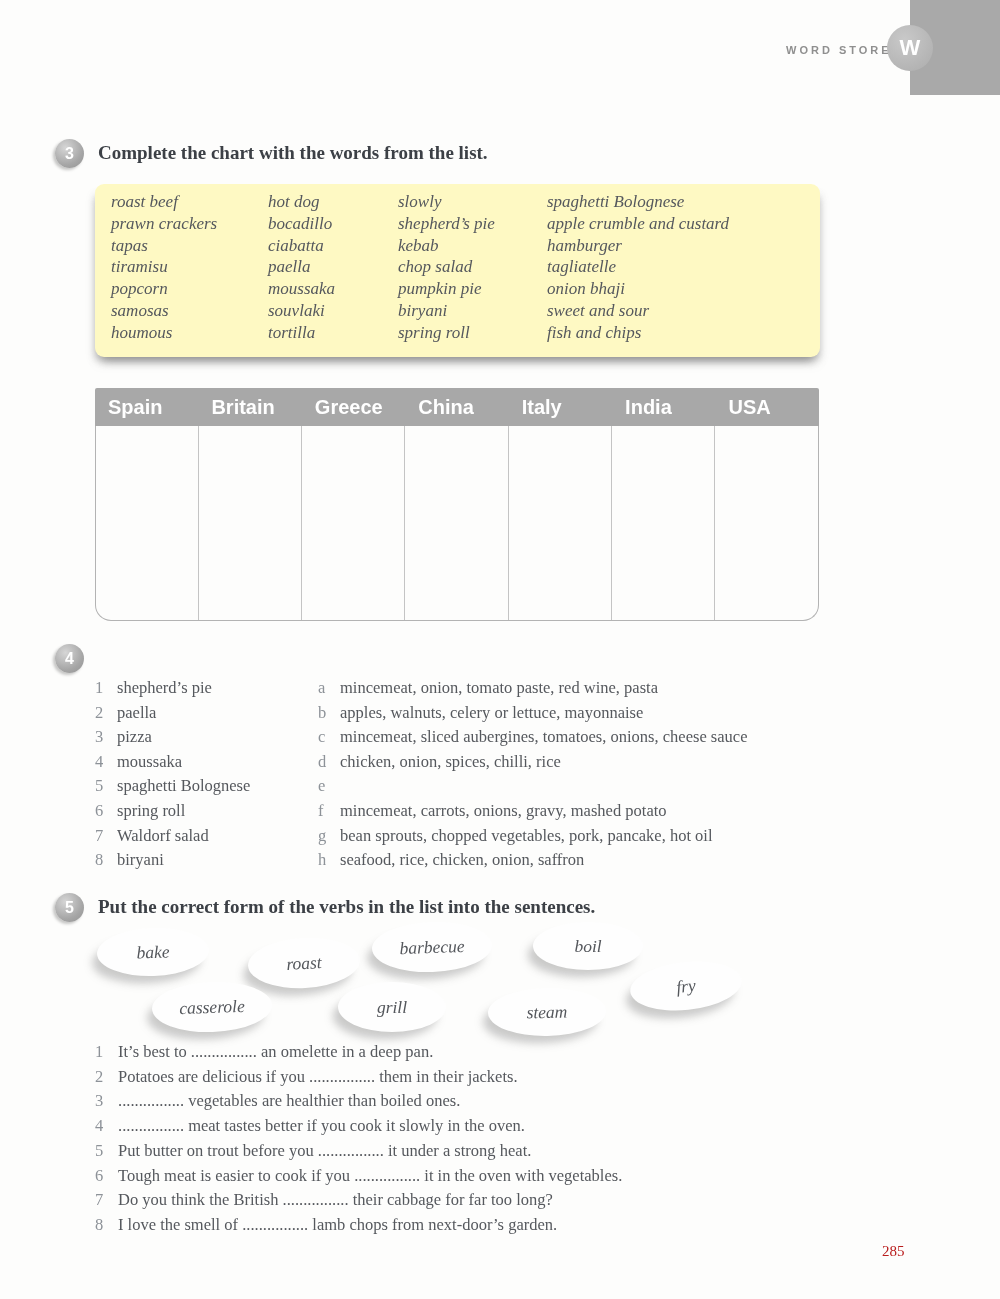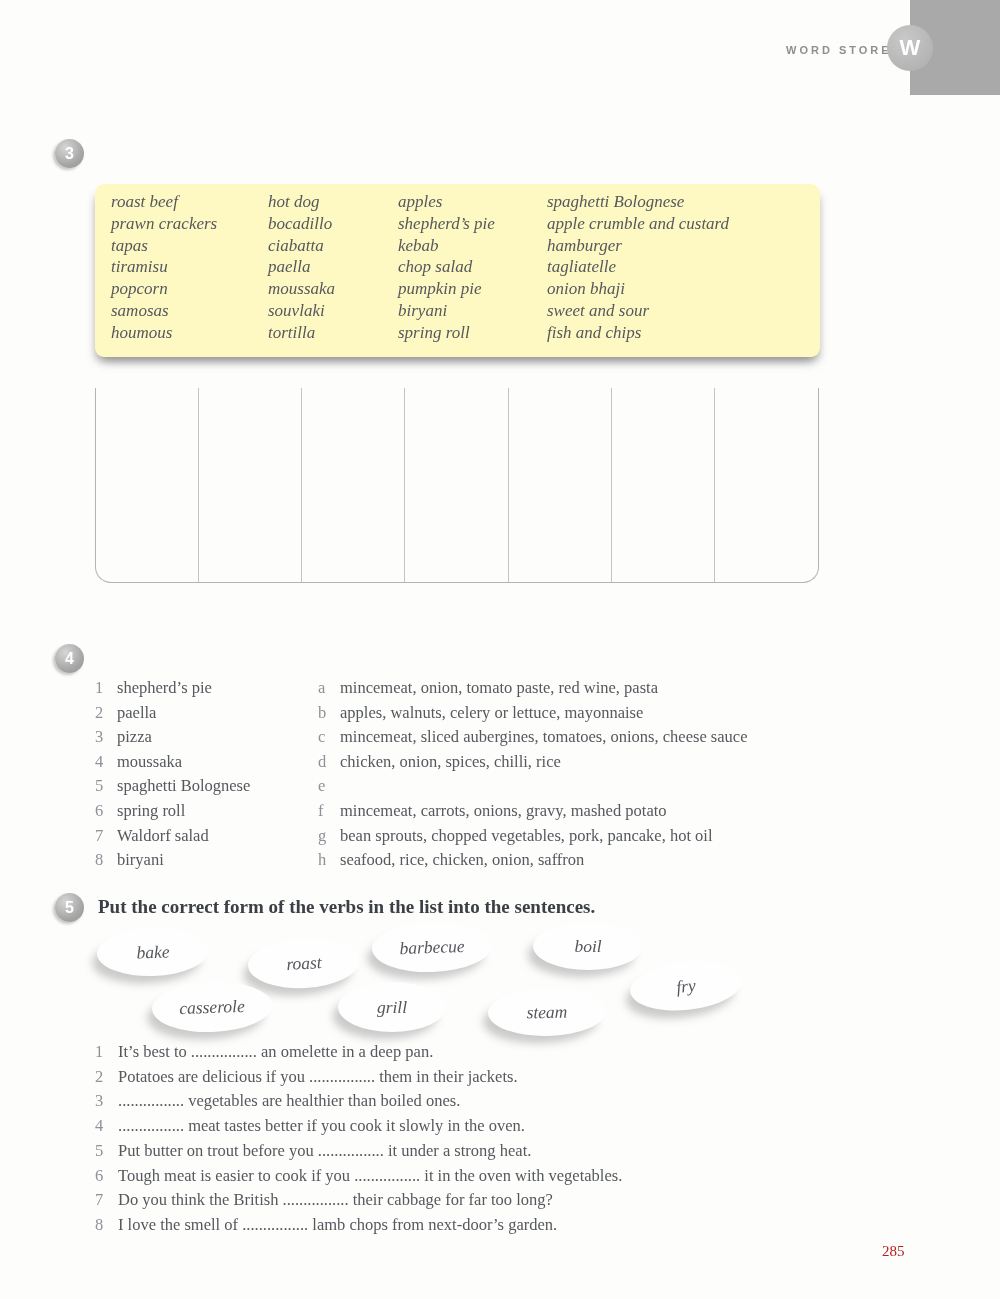--- a/index.html
+++ b/index.html
@@ -76,20 +76,21 @@
 <body>
 
 <div id="page">
 
   <div class="gray-block"></div>
   <div class="wordstore">WORD STORE</div>
   <div class="w-badge">W</div>
 
   <div class="ex-head" style="left:55px;top:139px;">
     <div class="ball">3</div>
+    <div class="ex-title">Complete the chart with the words from the list.</div>
   </div>
 
   <div class="word-card">
     <div class="word-col wc1">
       <span>roast beef</span>
       <span>prawn crackers</span>
       <span>tapas</span>
       <span>tiramisu</span>
       <span>popcorn</span>
       <span>samosas</span>
@@ -98,40 +99,49 @@
     <div class="word-col wc2">
       <span>hot dog</span>
       <span>bocadillo</span>
       <span>ciabatta</span>
       <span>paella</span>
       <span>moussaka</span>
       <span>souvlaki</span>
       <span>tortilla</span>
     </div>
     <div class="word-col wc3">
-      <span>apples</span>
+      <span>slowly</span>
       <span>shepherd’s pie</span>
       <span>kebab</span>
       <span>chop salad</span>
       <span>pumpkin pie</span>
       <span>biryani</span>
       <span>spring roll</span>
     </div>
     <div class="word-col wc4">
       <span>spaghetti Bolognese</span>
       <span>apple crumble and custard</span>
       <span>hamburger</span>
       <span>tagliatelle</span>
       <span>onion bhaji</span>
       <span>sweet and sour</span>
       <span>fish and chips</span>
     </div>
   </div>
 
   <div class="chart">
+    <div class="chart-head">
+      <div>Spain</div>
+      <div>Britain</div>
+      <div>Greece</div>
+      <div>China</div>
+      <div>Italy</div>
+      <div>India</div>
+      <div>USA</div>
+    </div>
     <div class="chart-body">
       <div></div>
       <div></div>
       <div></div>
       <div></div>
       <div></div>
       <div></div>
       <div></div>
     </div>
   </div>

